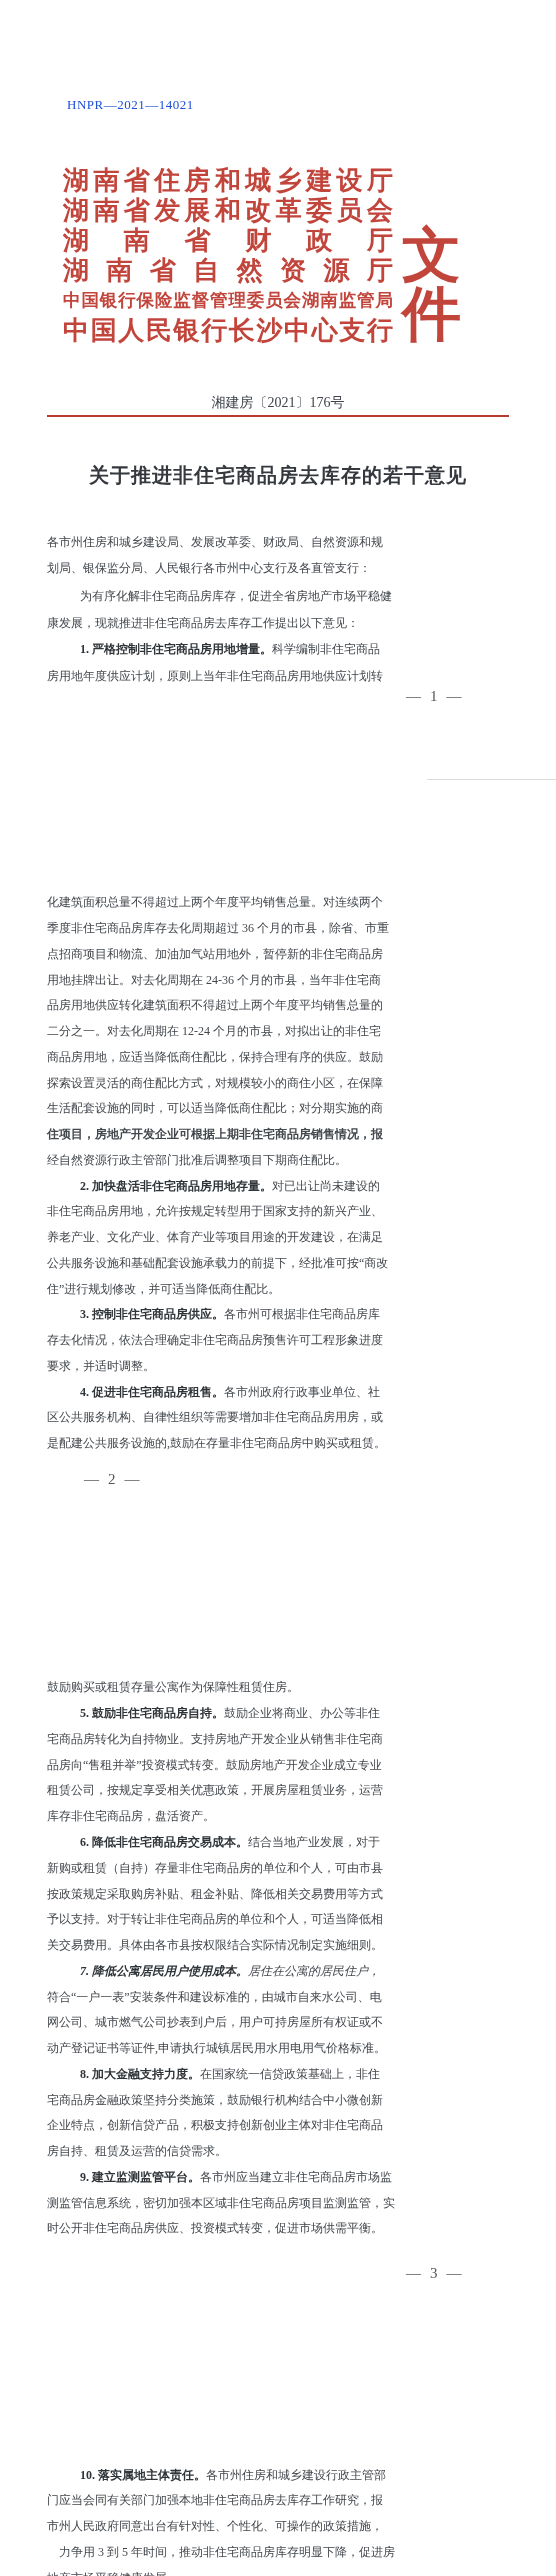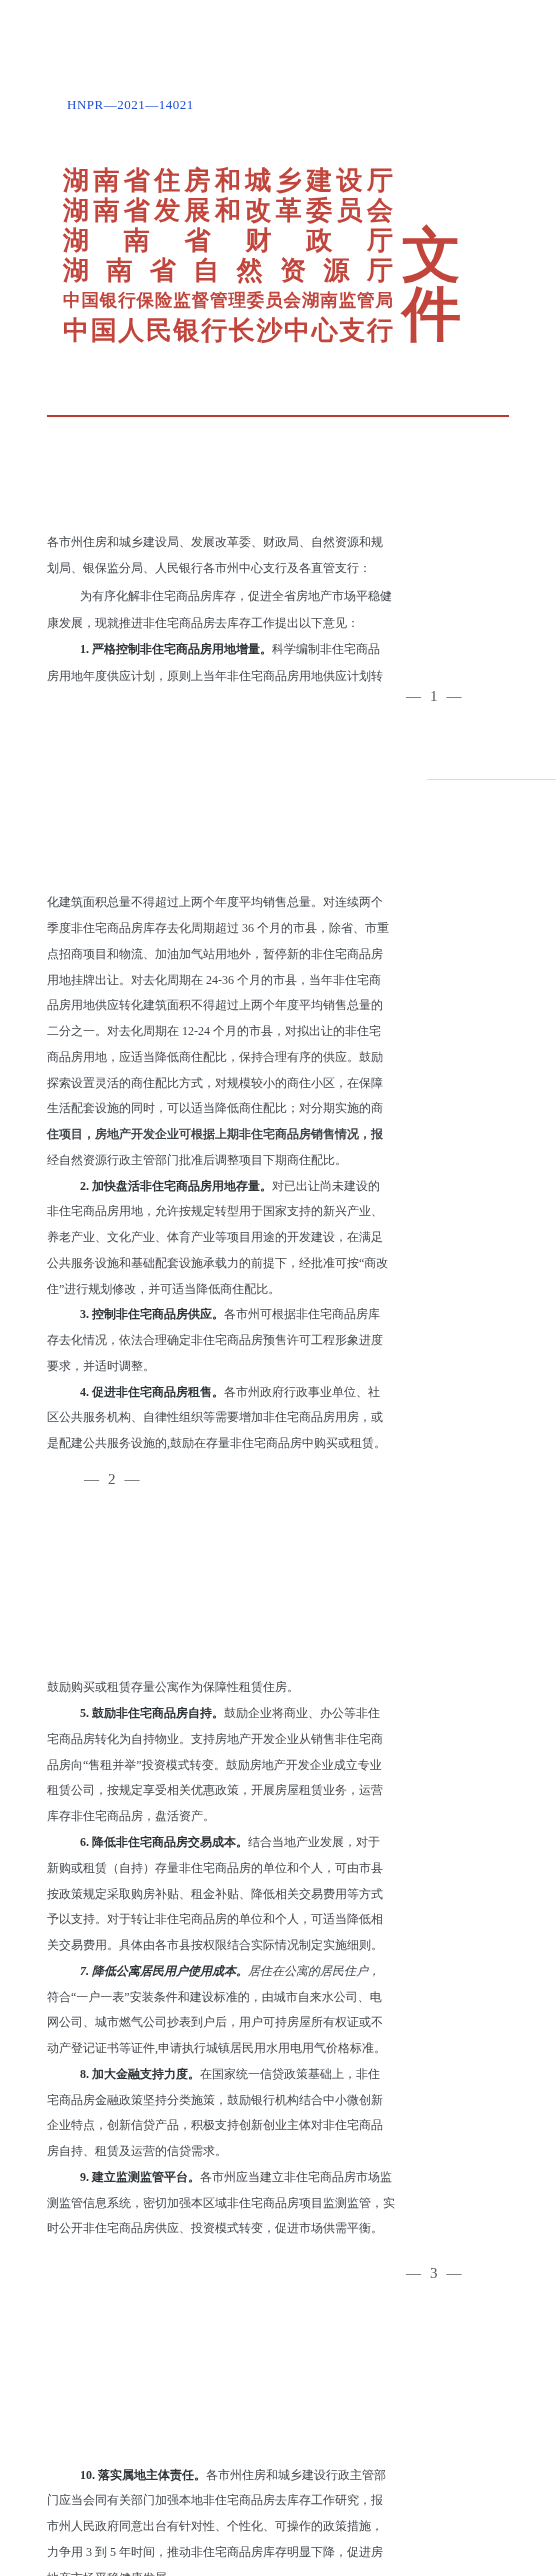--- a/index.html
+++ b/index.html
@@ -106,22 +106,24 @@
         <span>长</span>
         <span>沙</span>
         <span>中</span>
         <span>心</span>
         <span>支</span>
         <span>行</span>
       </div>
     </div>
   <div class="abs" id="wenjian">文件</div>
 
+  <div class="abs" id="doc-number">湘建房〔2021〕176号</div>
   <div class="abs" id="red-rule"></div>
 
+  <div class="abs" id="doc-title">关于推进非住宅商品房去库存的若干意见</div>
 
   <div id="body-lines">
       <div class="abs body-line" style="top: 530px;">各市州住房和城乡建设局、发展改革委、财政局、自然资源和规</div>
       <div class="abs body-line" style="top: 556px;">划局、银保监分局、人民银行各市州中心支行及各直管支行：</div>
       <div class="abs body-line" style="top: 584px; padding-left: 33px;">为有序化解非住宅商品房库存，促进全省房地产市场平稳健</div>
       <div class="abs body-line" style="top: 611px;">康发展，现就推进非住宅商品房去库存工作提出以下意见：</div>
       <div class="abs body-line" style="top: 637px; padding-left: 33px;"><b>1. 严格控制非住宅商品房用地增量。</b>科学编制非住宅商品</div>
       <div class="abs body-line" style="top: 664px;">房用地年度供应计划，原则上当年非住宅商品房用地供应计划转</div>
       <div class="abs body-line" style="top: 890px;">化建筑面积总量不得超过上两个年度平均销售总量。对连续两个</div>
       <div class="abs body-line" style="top: 916px;">季度非住宅商品房库存去化周期超过 36 个月的市县，除省、市重</div>
@@ -163,21 +165,21 @@
       <div class="abs body-line" style="top: 2062px; padding-left: 33px;"><b>8. 加大金融支持力度。</b>在国家统一信贷政策基础上，非住</div>
       <div class="abs body-line" style="top: 2088px;">宅商品房金融政策坚持分类施策，鼓励银行机构结合中小微创新</div>
       <div class="abs body-line" style="top: 2113px;">企业特点，创新信贷产品，积极支持创新创业主体对非住宅商品</div>
       <div class="abs body-line" style="top: 2139px;">房自持、租赁及运营的信贷需求。</div>
       <div class="abs body-line" style="top: 2165px; padding-left: 33px;"><b>9. 建立监测监管平台。</b>各市州应当建立非住宅商品房市场监</div>
       <div class="abs body-line" style="top: 2191px;">测监管信息系统，密切加强本区域非住宅商品房项目监测监管，实</div>
       <div class="abs body-line" style="top: 2216px;">时公开非住宅商品房供应、投资模式转变，促进市场供需平衡。</div>
       <div class="abs body-line" style="top: 2463px; padding-left: 33px;"><b>10. 落实属地主体责任。</b>各市州住房和城乡建设行政主管部</div>
       <div class="abs body-line" style="top: 2488px;">门应当会同有关部门加强本地非住宅商品房去库存工作研究，报</div>
       <div class="abs body-line" style="top: 2514px;">市州人民政府同意出台有针对性、个性化、可操作的政策措施，</div>
-      <div class="abs body-line" style="top: 2540px;">力争用 3 到 5 年时间，推动非住宅商品房库存明显下降，促进房</div>
+      <div class="abs body-line" style="top: 2540px; margin-left: 12px;">力争用 3 到 5 年时间，推动非住宅商品房库存明显下降，促进房</div>
       <div class="abs body-line" style="top: 2566px;">地产市场平稳健康发展。</div>
     </div>
   <div id="page-numbers">
       <div class="abs page-number" style="top: 688px; right: 92px;">— 1 —</div>
       <div class="abs page-number" style="top: 1471px; left: 84px;">— 2 —</div>
       <div class="abs page-number" style="top: 2265px; right: 92px;">— 3 —</div>
     </div>
 
   <div class="abs" id="page-sep"></div>
 

